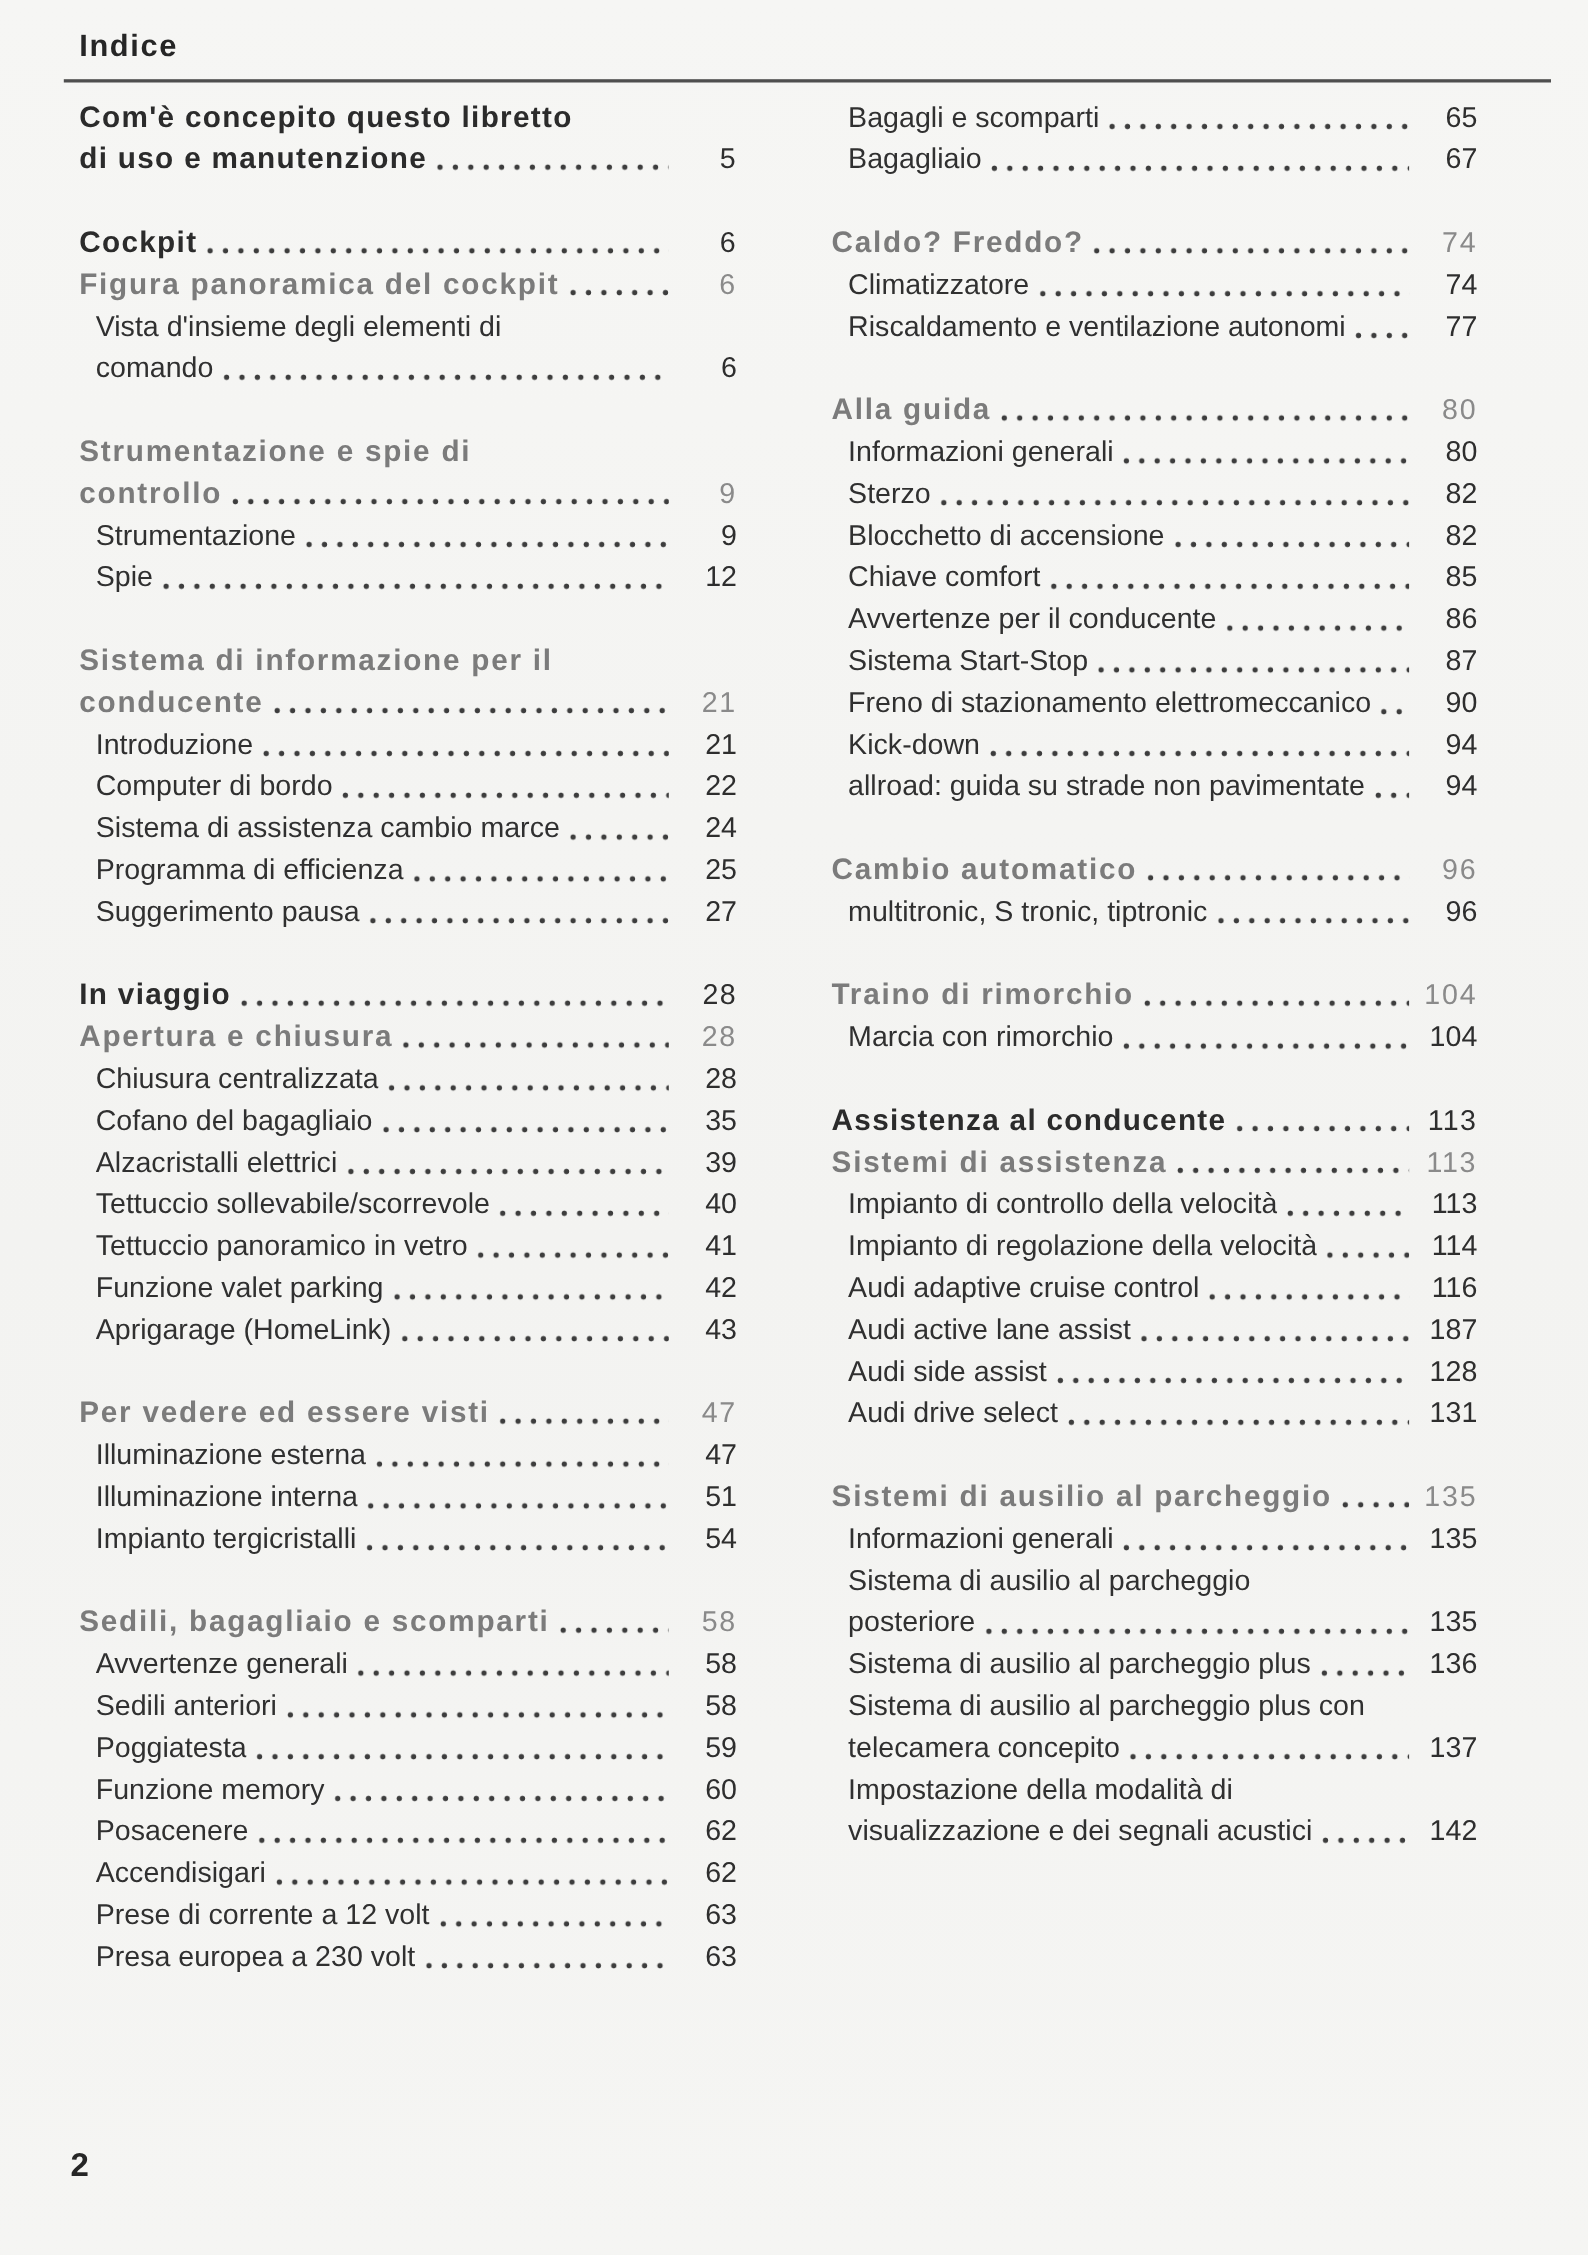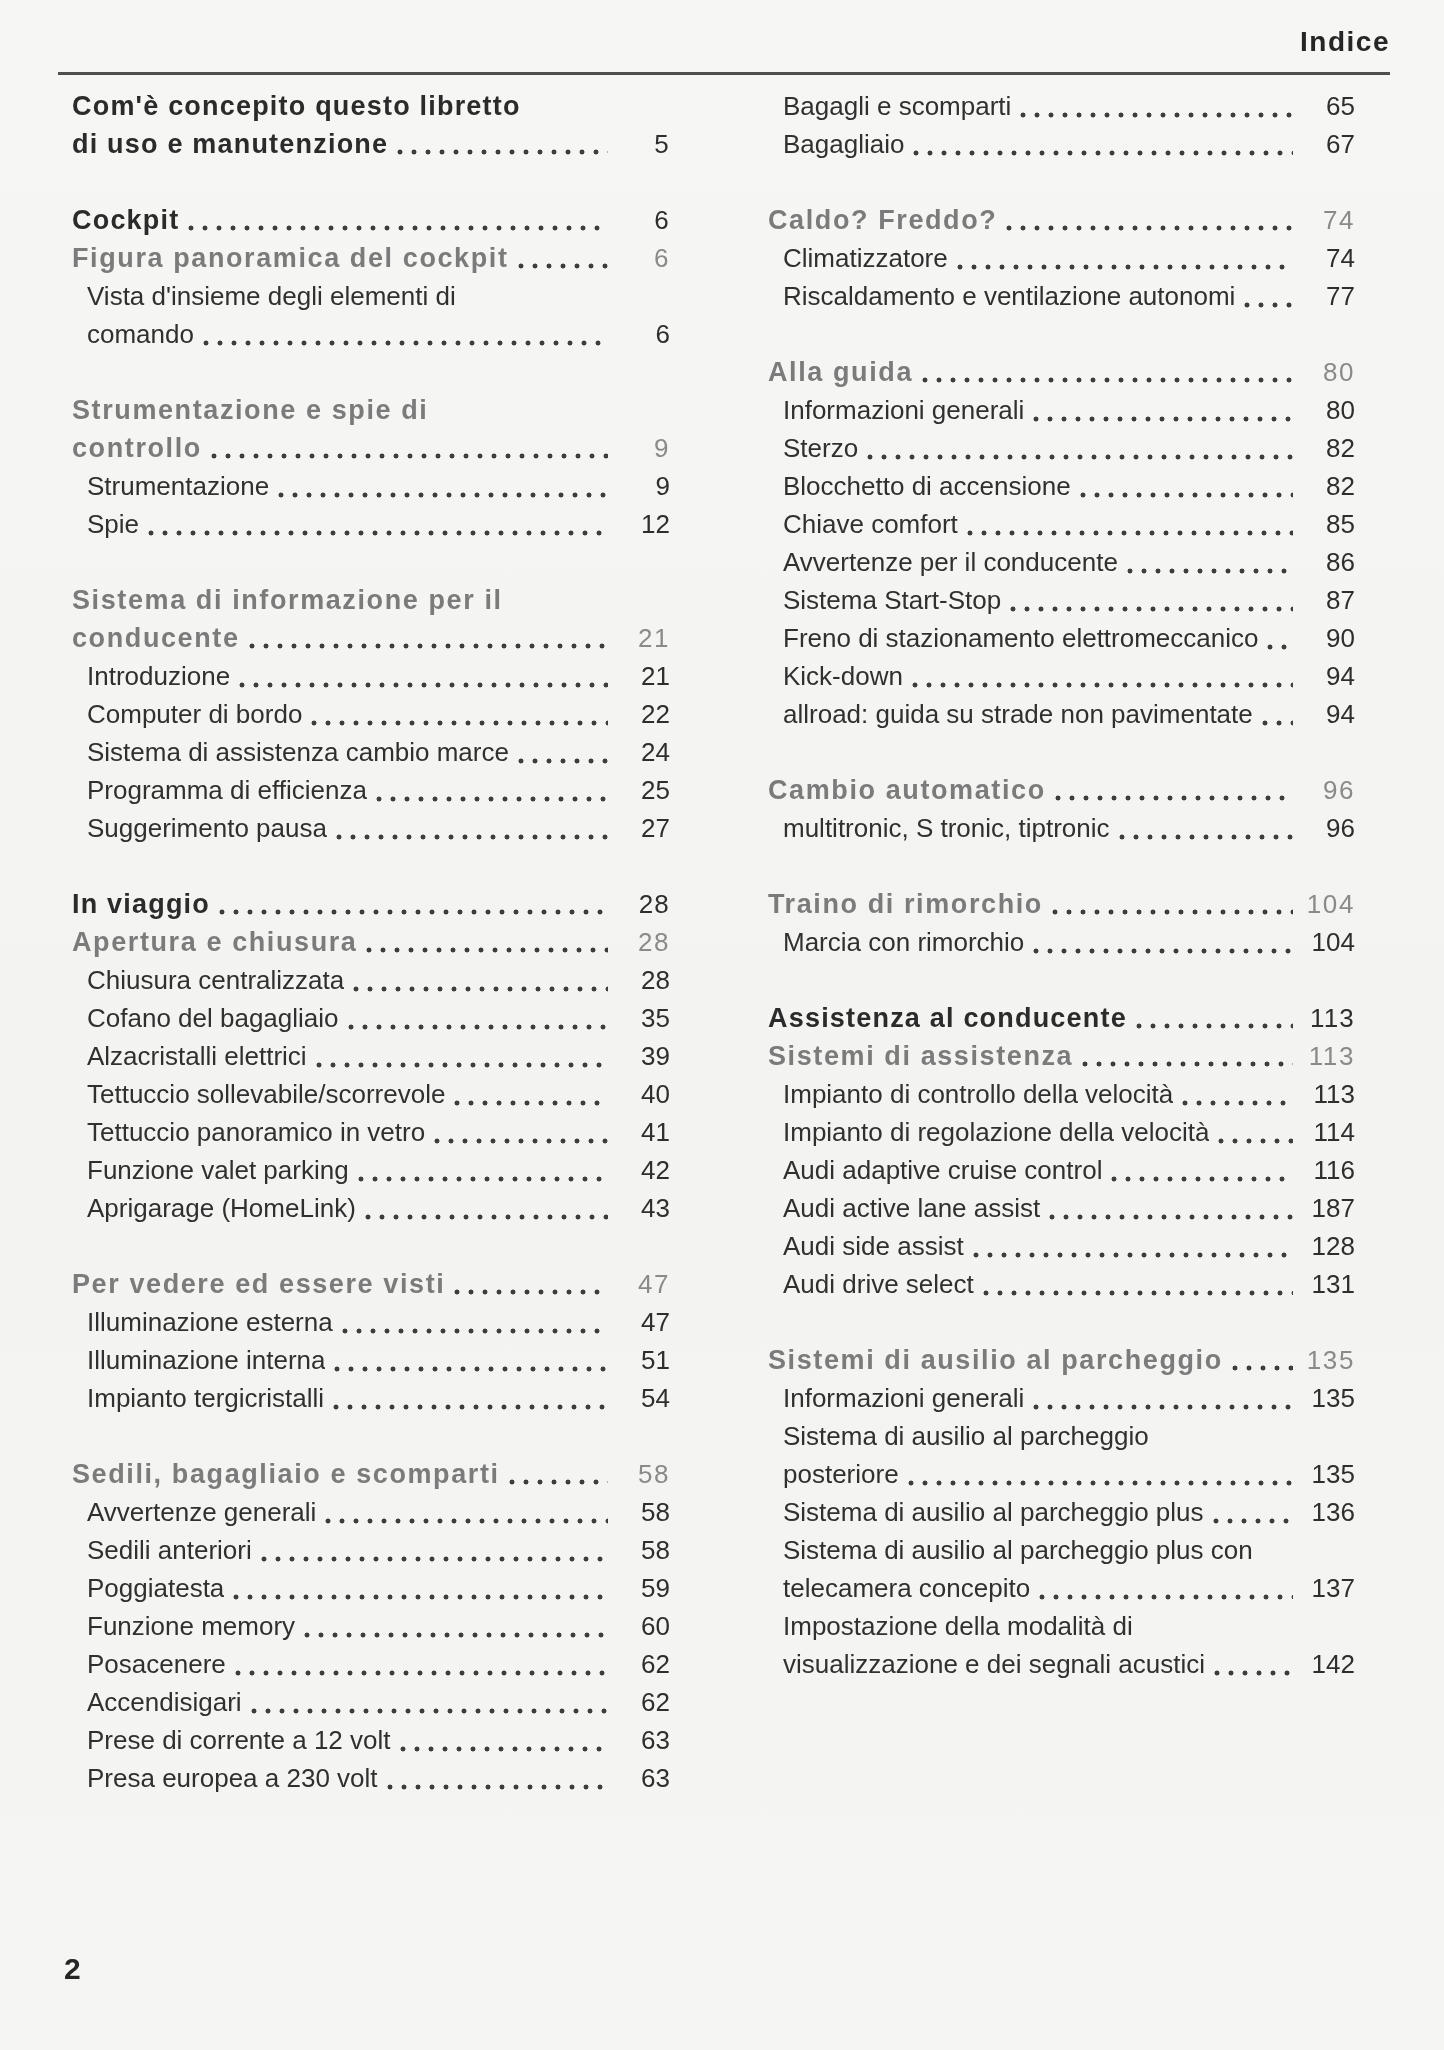--- a/index.html
+++ b/index.html
@@ -9,31 +9,31 @@
     font-family: "Liberation Sans", "DejaVu Sans", sans-serif;
     background: #e9e9e7;
   }
   .page {
     position: relative;
     width: 1444px; height: 2050px;
     background: linear-gradient(180deg, #f6f6f4 0%, #f3f3f1 55%, #f5f5f3 100%);
     overflow: hidden;
     color: #2e2e2e;
   }
-  header { padding: 26px 54px 0 58px; text-align: right; }
+  header { padding: 26px 34px 0 58px; }
   h1.doc-title {
     margin: 0 0 0 14px;
     font-size: 28px;
     font-weight: bold;
     letter-spacing: 1.5px;
     color: #262626;
   }
   .rule { height: 3px; background: #4f4f4f; margin-top: 14px; }
 
-  .toc { display: flex; padding-left: 72px; margin-top: 12px; gap: 12px; }
+  .toc { display: flex; padding-left: 72px; margin-top: 12px; }
   .col { display: block; }
   .col-left  { width: 598px; margin-right: 70px; }
   .col-right { width: 587px; margin-left: 16px; }
 
   .toc-group { margin-top: 38px; }
   .toc-group:first-child { margin-top: 0; }
 
   .toc-entry { line-height: 38px; }
   .entry-line, .entry-text { white-space: nowrap; }
   .entry-row { display: flex; align-items: baseline; }

